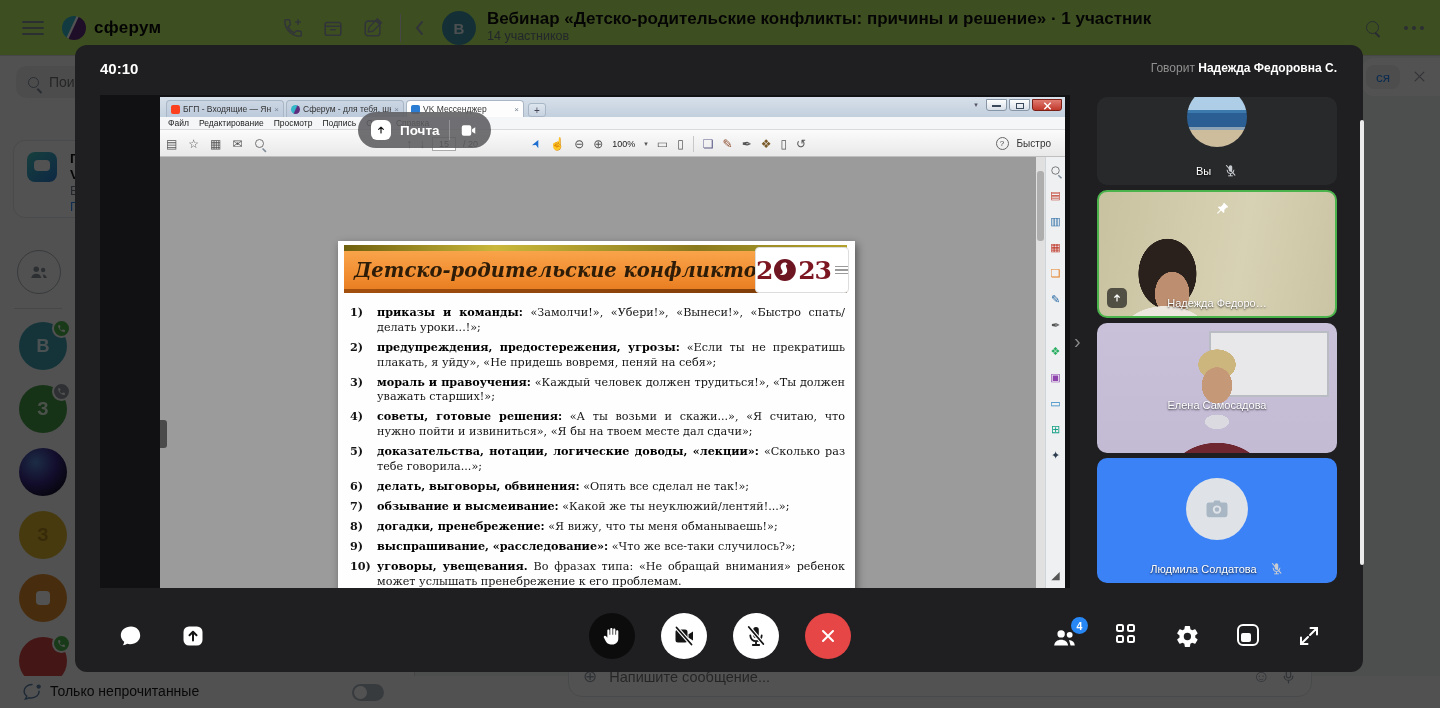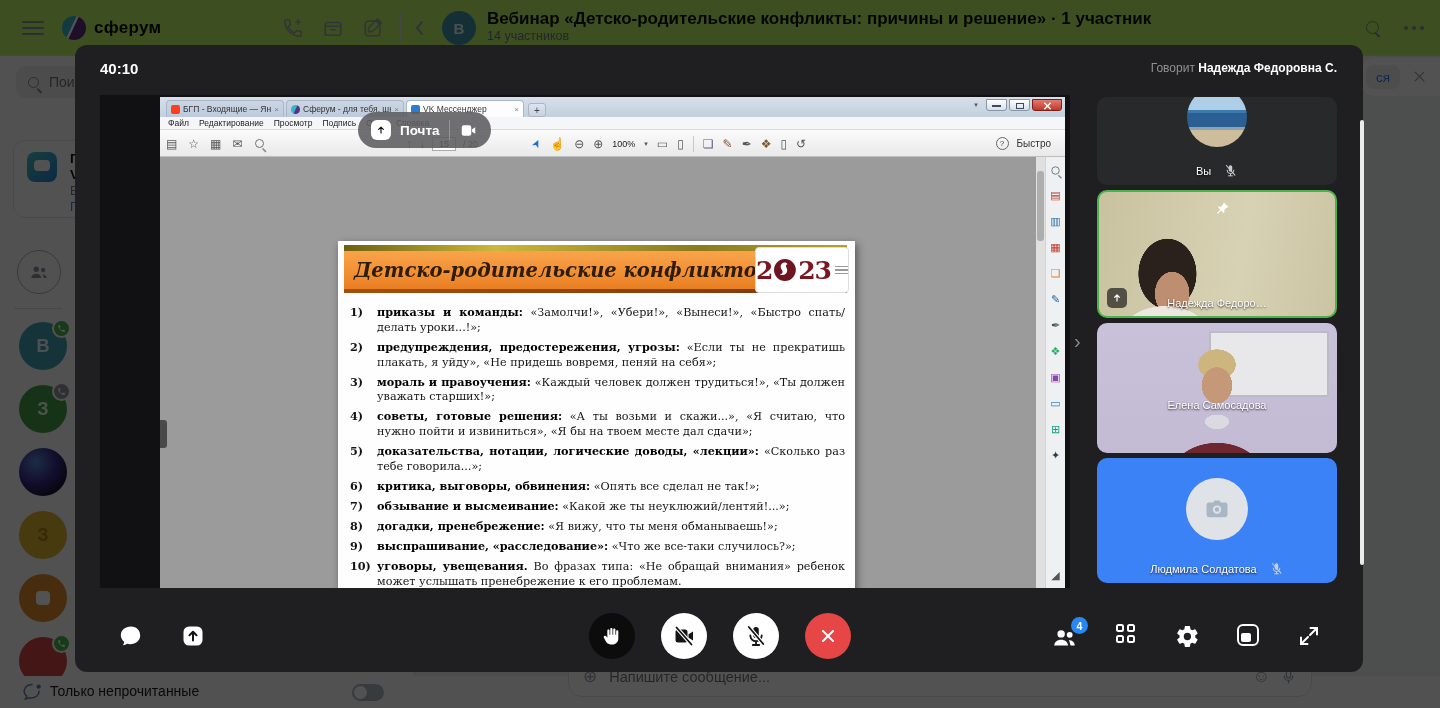--- a/index.html
+++ b/index.html
@@ -370,21 +370,21 @@
             <div class="sitem">
                 <span class="num">4)</span>
                 <span class="txt"><b>советы, готовые решения:</b> <span>«А ты возьми и скажи...», «Я считаю, что нужно пойти и извиниться», «Я бы на твоем месте дал сдачи»;</span></span>
               </div>
             <div class="sitem">
                 <span class="num">5)</span>
                 <span class="txt"><b>доказательства, нотации, логические доводы, «лекции»:</b> <span>«Сколько раз тебе говорила...»;</span></span>
               </div>
             <div class="sitem">
                 <span class="num">6)</span>
-                <span class="txt"><b>критика, выговоры, обвинения:</b> <span>«Опять все сделал не так!»;</span></span>
+                <span class="txt"><b>делать, выговоры, обвинения:</b> <span>«Опять все сделал не так!»;</span></span>
               </div>
             <div class="sitem">
                 <span class="num">7)</span>
                 <span class="txt"><b>обзывание и высмеивание:</b> <span>«Какой же ты неуклюжий/лентяй!...»;</span></span>
               </div>
             <div class="sitem">
                 <span class="num">8)</span>
                 <span class="txt"><b>догадки, пренебрежение:</b> <span>«Я вижу, что ты меня обманываешь!»;</span></span>
               </div>
             <div class="sitem">

